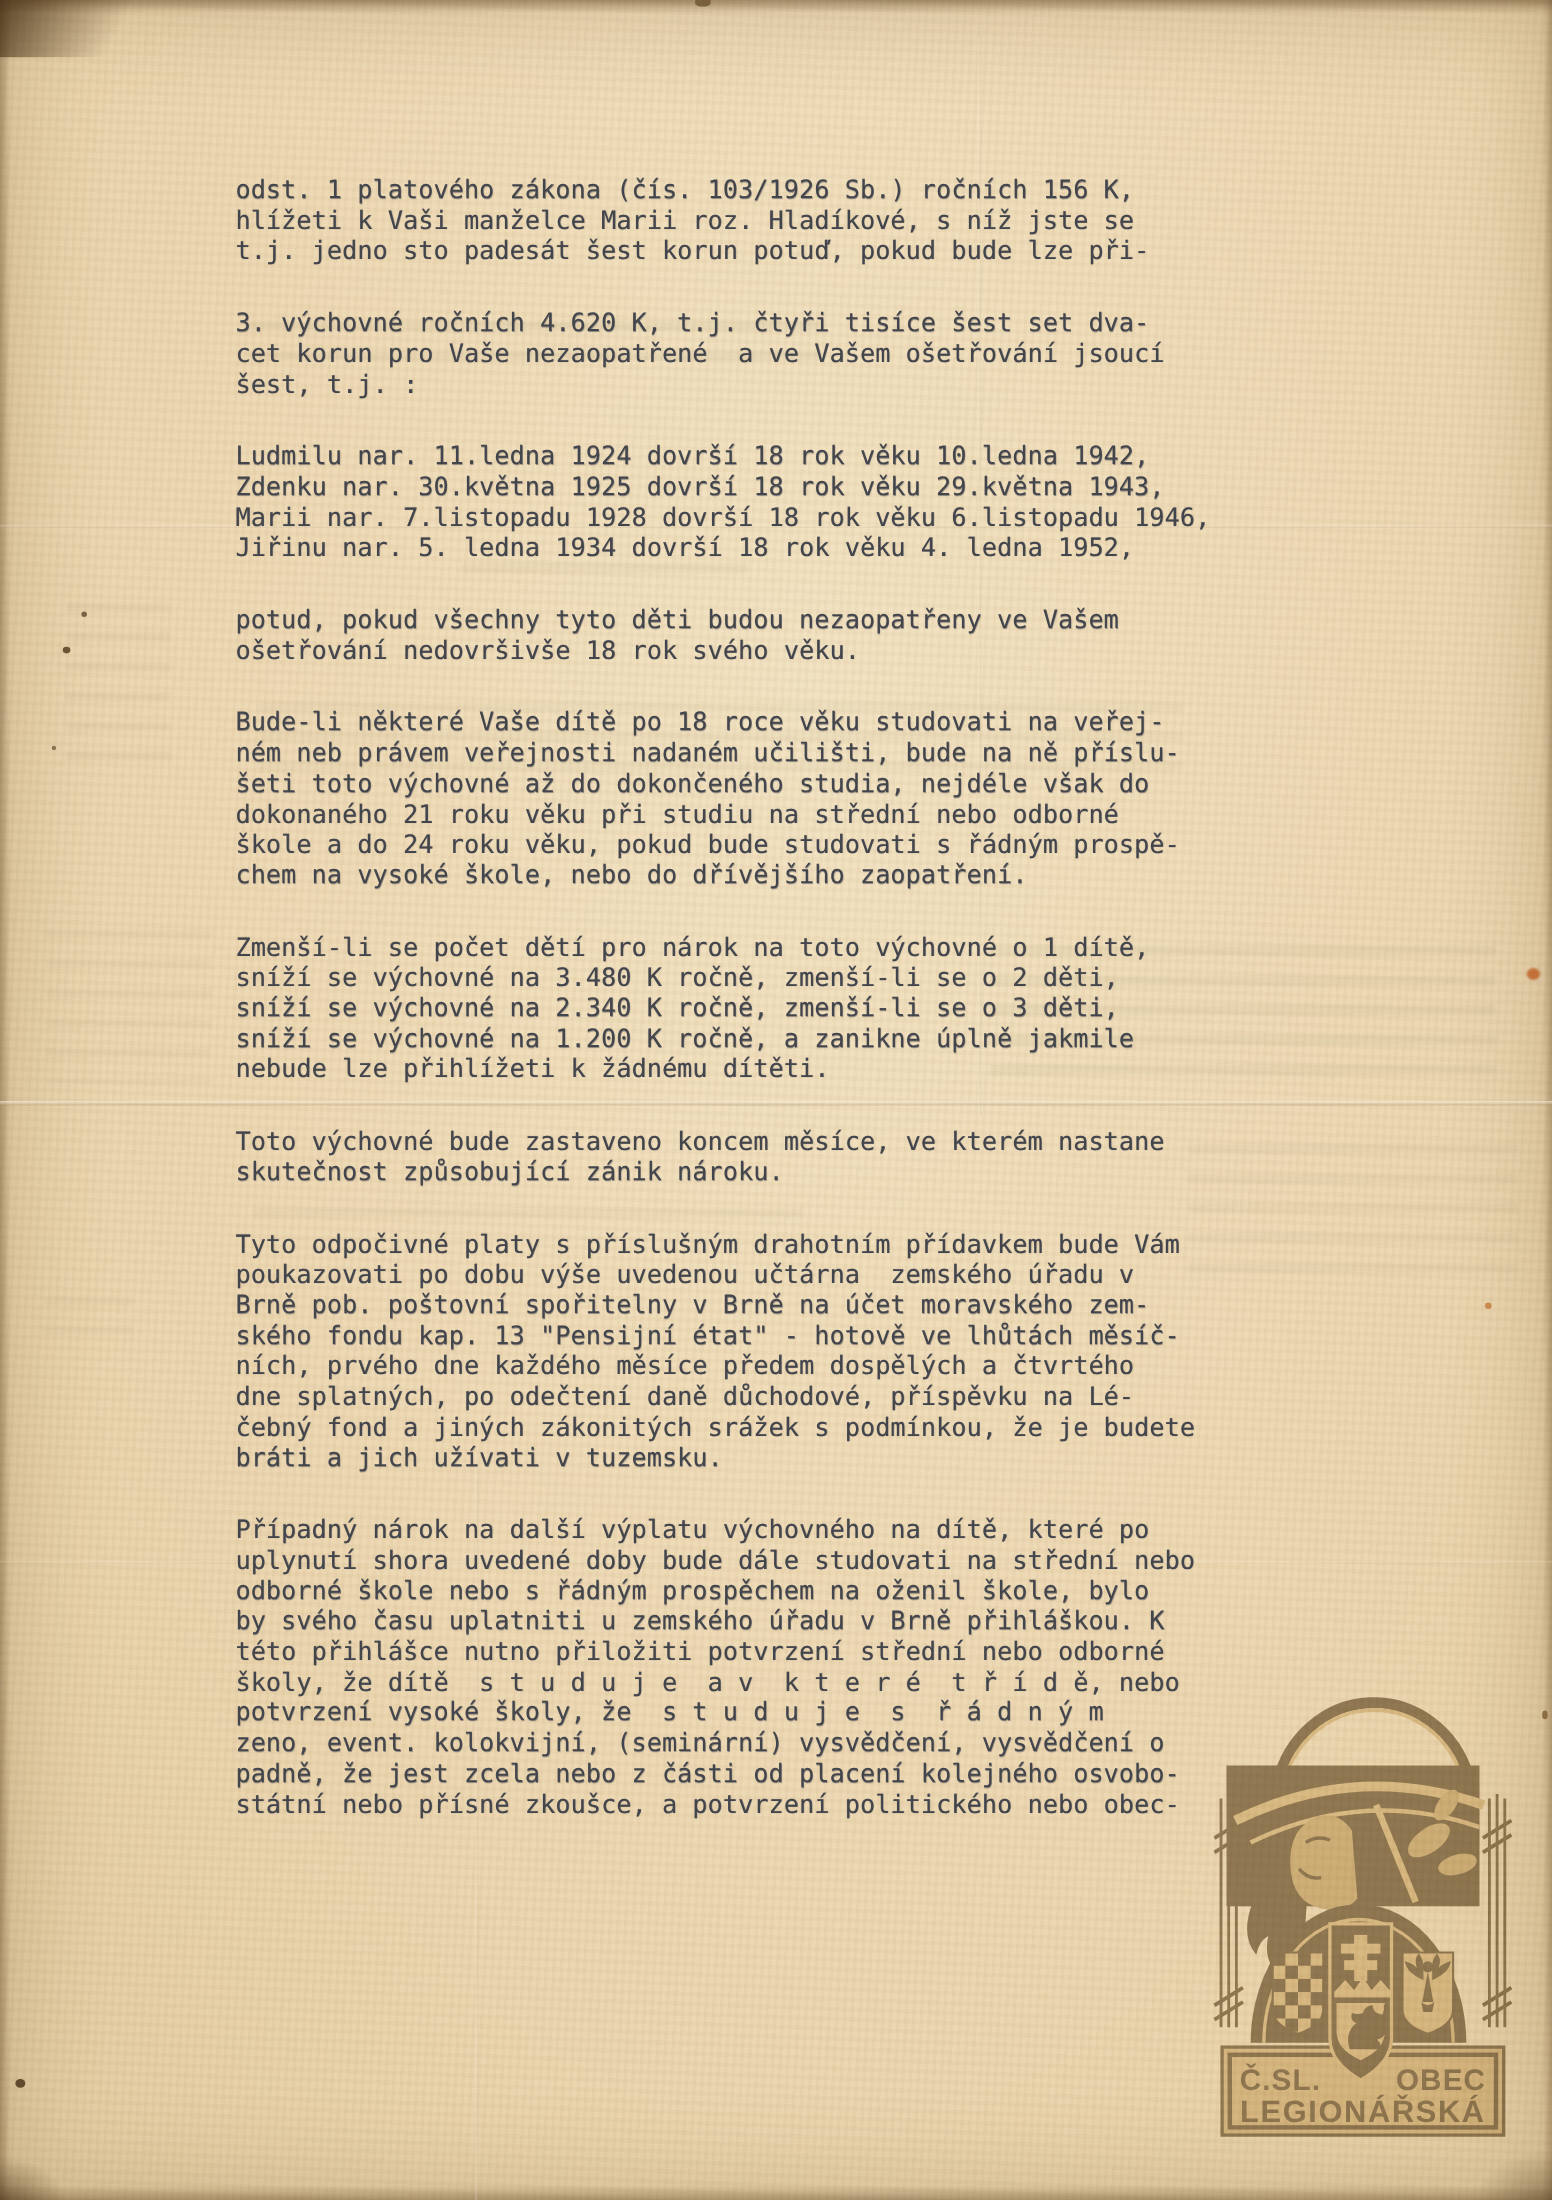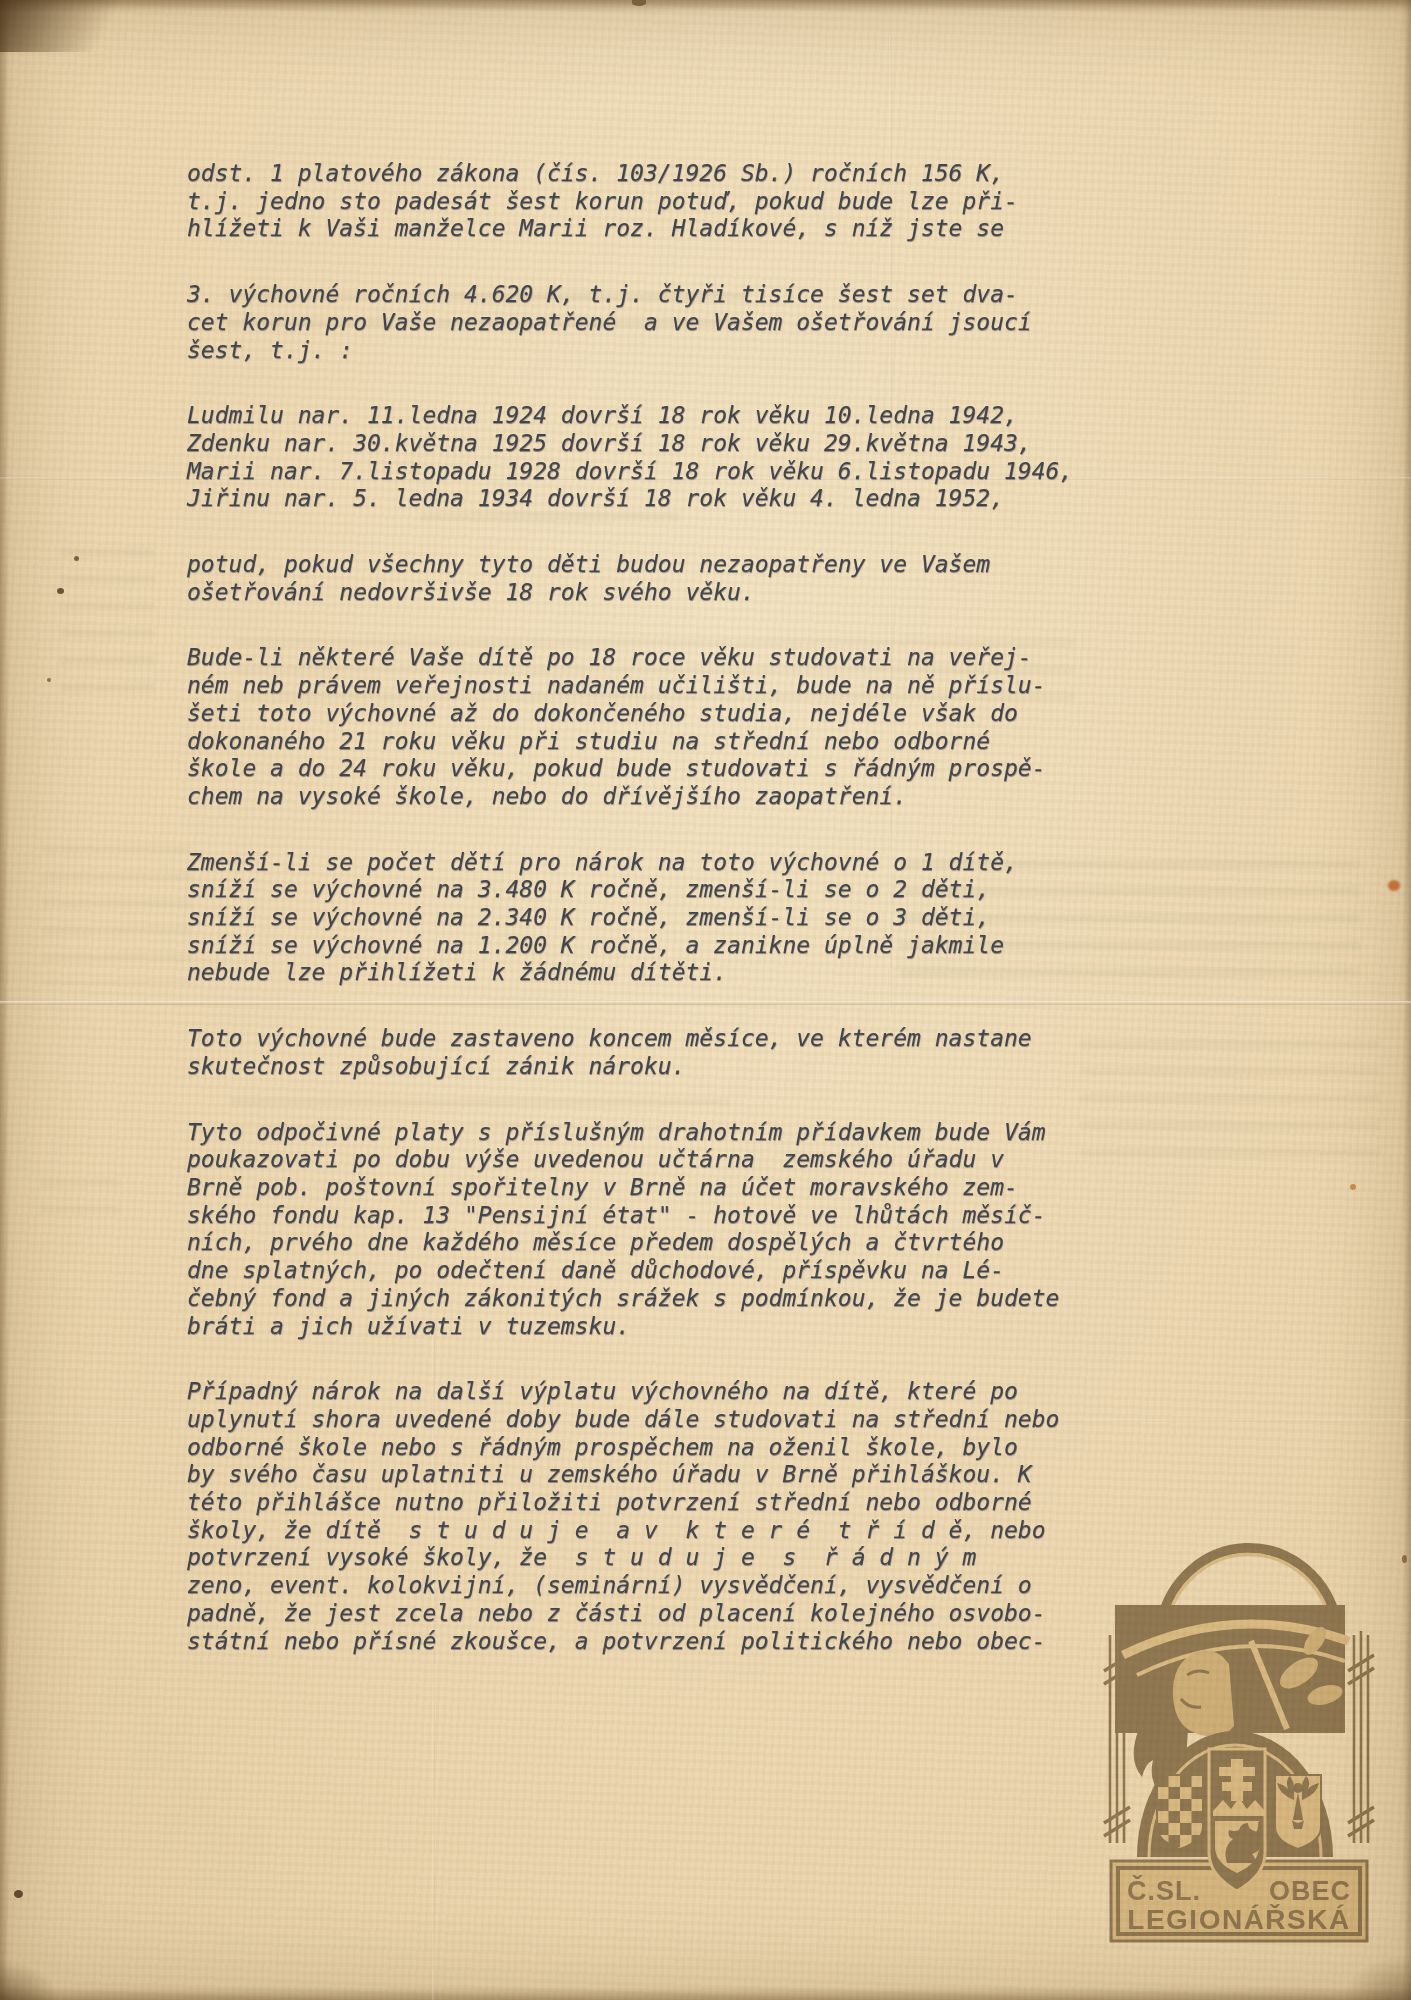--- a/index.html
+++ b/index.html
@@ -25,22 +25,22 @@
     background:linear-gradient(to left, rgba(92,64,30,0.25), rgba(92,64,30,0)); }
   .edge-bottom{ position:absolute; bottom:0; left:0; right:0; height:13px;
     background:linear-gradient(to top, rgba(92,64,30,0.30), rgba(92,64,30,0)); }
   .corner-tl{ position:absolute; left:0; top:0; width:170px; height:52px;
     background:linear-gradient(118deg, rgba(70,48,22,0.85) 0%, rgba(80,56,26,0.38) 34%, rgba(80,56,26,0) 62%); }
   .corner-bl{ position:absolute; left:0; bottom:0; width:60px; height:40px;
     background:radial-gradient(ellipse at 0% 100%, rgba(70,48,22,0.55) 0%, rgba(70,48,22,0) 70%); }
   .corner-br{ position:absolute; right:0; bottom:0; width:70px; height:46px;
     background:radial-gradient(ellipse at 100% 100%, rgba(70,48,22,0.40) 0%, rgba(70,48,22,0) 70%); }
 
-  .textblock{ position:absolute; left:187px; top:160px; z-index:3;
-    color:#43454c; font-size:23px; line-height:27.7px;font-style:italic; }
+  .textblock{ position:absolute; left:214px; top:160px; z-index:3;
+    color:#43454c; font-size:23px; line-height:27.7px; }
   .para{ margin:0 0 38px 0; }
   .para:last-child{ margin-bottom:16px; }
   .tl{ white-space:pre; text-shadow:0.4px 0.5px 0.8px rgba(60,62,72,0.55); }
 
   .ghost{ position:absolute; z-index:1; pointer-events:none; filter:blur(1.6px);
     background:repeating-linear-gradient(180deg, rgba(128,122,88,0.16) 0 9px, rgba(128,122,88,0) 9px 27px); }
 
   .crease-h{ position:absolute; left:0; right:0; z-index:2; pointer-events:none; }
   .crease-v{ position:absolute; z-index:2; pointer-events:none; }
 
@@ -181,22 +181,22 @@
       <g fill="#97896f">
         <path d="M 124,340 q -5,-15 6,-24 q -6,-2 -4,-9 q 6,2 10,0 q 2,-7 9,-7 q 0,5 4,7 q 9,2 9,11 q 0,11 -9,13 q 5,5 2,9 Z"></path>
         <path d="M 148,314 q 9,-6 7,-15 l 3,1 q 2,10 -7,17 Z"></path>
       </g>
     </g>
   </svg>
 
   <div class="textblock">
     <div class="para">
       <div class="tl">odst. 1 platového zákona (čís. 103/1926 Sb.) ročních 156 K,</div>
+      <div class="tl">hlížeti k Vaši manželce Marii roz. Hladíkové, s níž jste se</div>
       <div class="tl">t.j. jedno sto padesát šest korun potuď, pokud bude lze při-</div>
-      <div class="tl">hlížeti k Vaši manželce Marii roz. Hladíkové, s níž jste se</div>
     </div>
     <div class="para">
       <div class="tl">3. výchovné ročních 4.620 K, t.j. čtyři tisíce šest set dva-</div>
       <div class="tl">cet korun pro Vaše nezaopatřené  a ve Vašem ošetřování jsoucí</div>
       <div class="tl">šest, t.j. :</div>
     </div>
     <div class="para">
       <div class="tl">Ludmilu nar. 11.ledna 1924 dovrší 18 rok věku 10.ledna 1942,</div>
       <div class="tl">Zdenku nar. 30.května 1925 dovrší 18 rok věku 29.května 1943,</div>
       <div class="tl">Marii nar. 7.listopadu 1928 dovrší 18 rok věku 6.listopadu 1946,</div>

